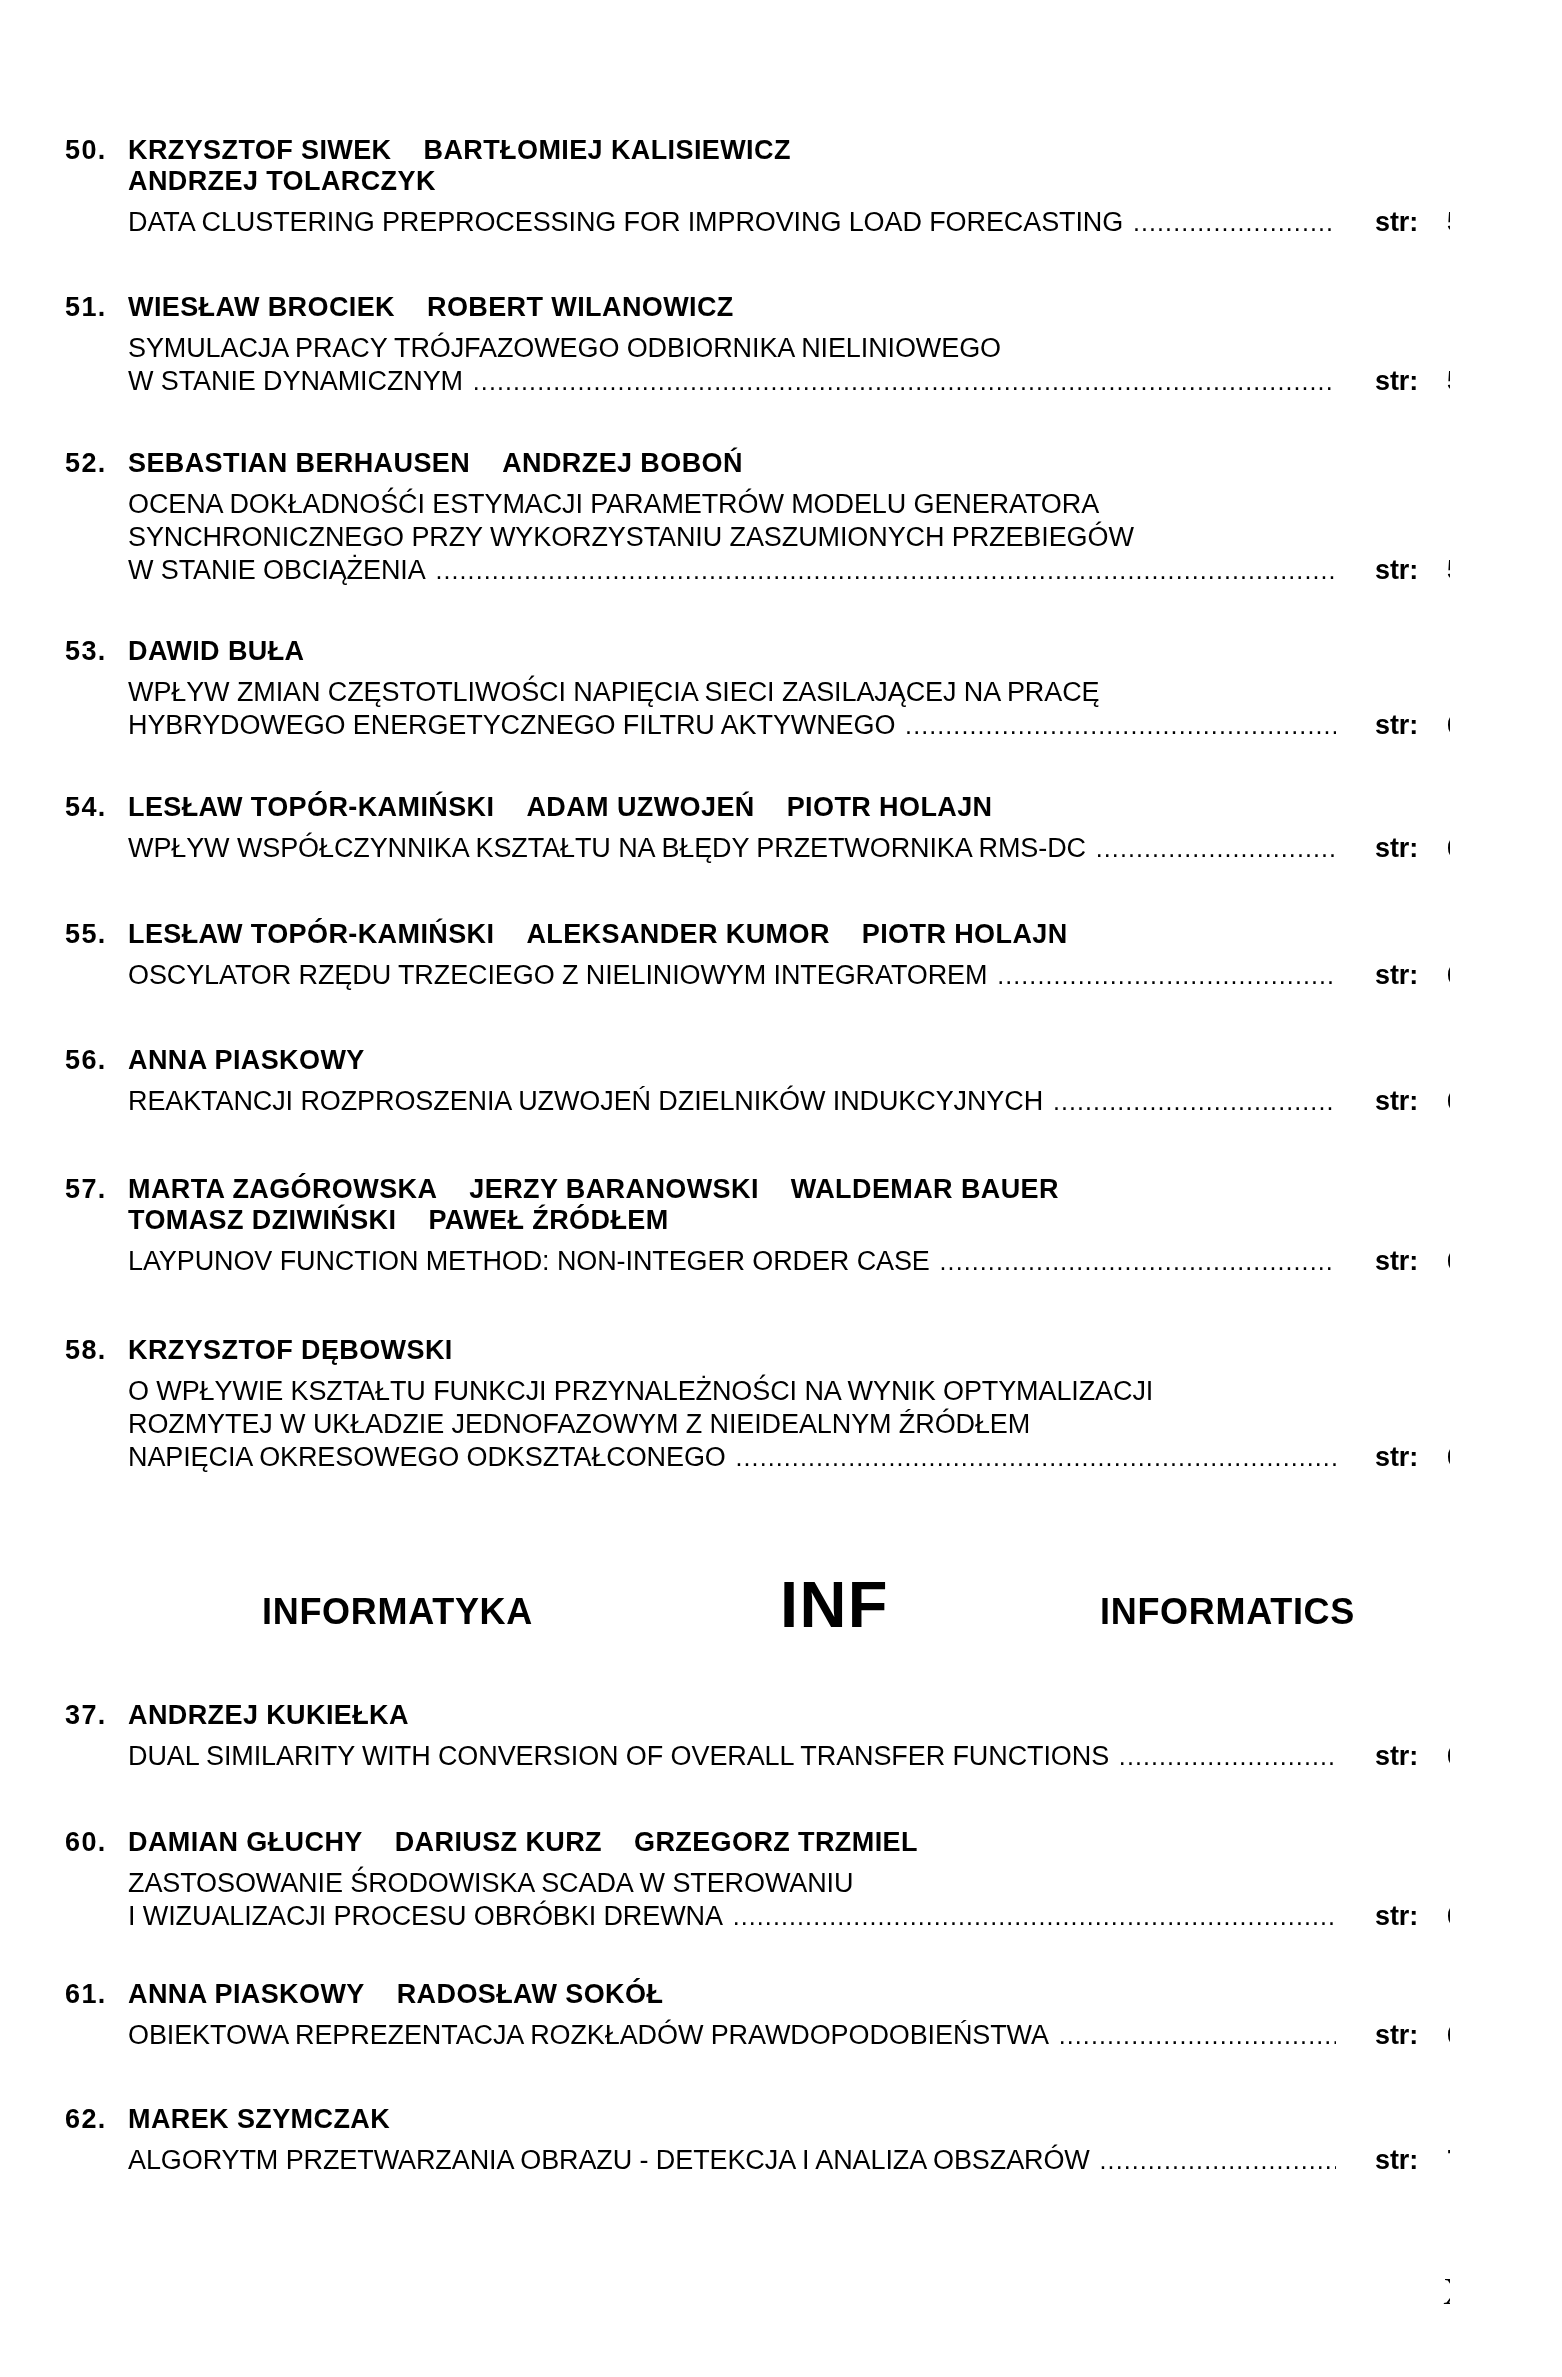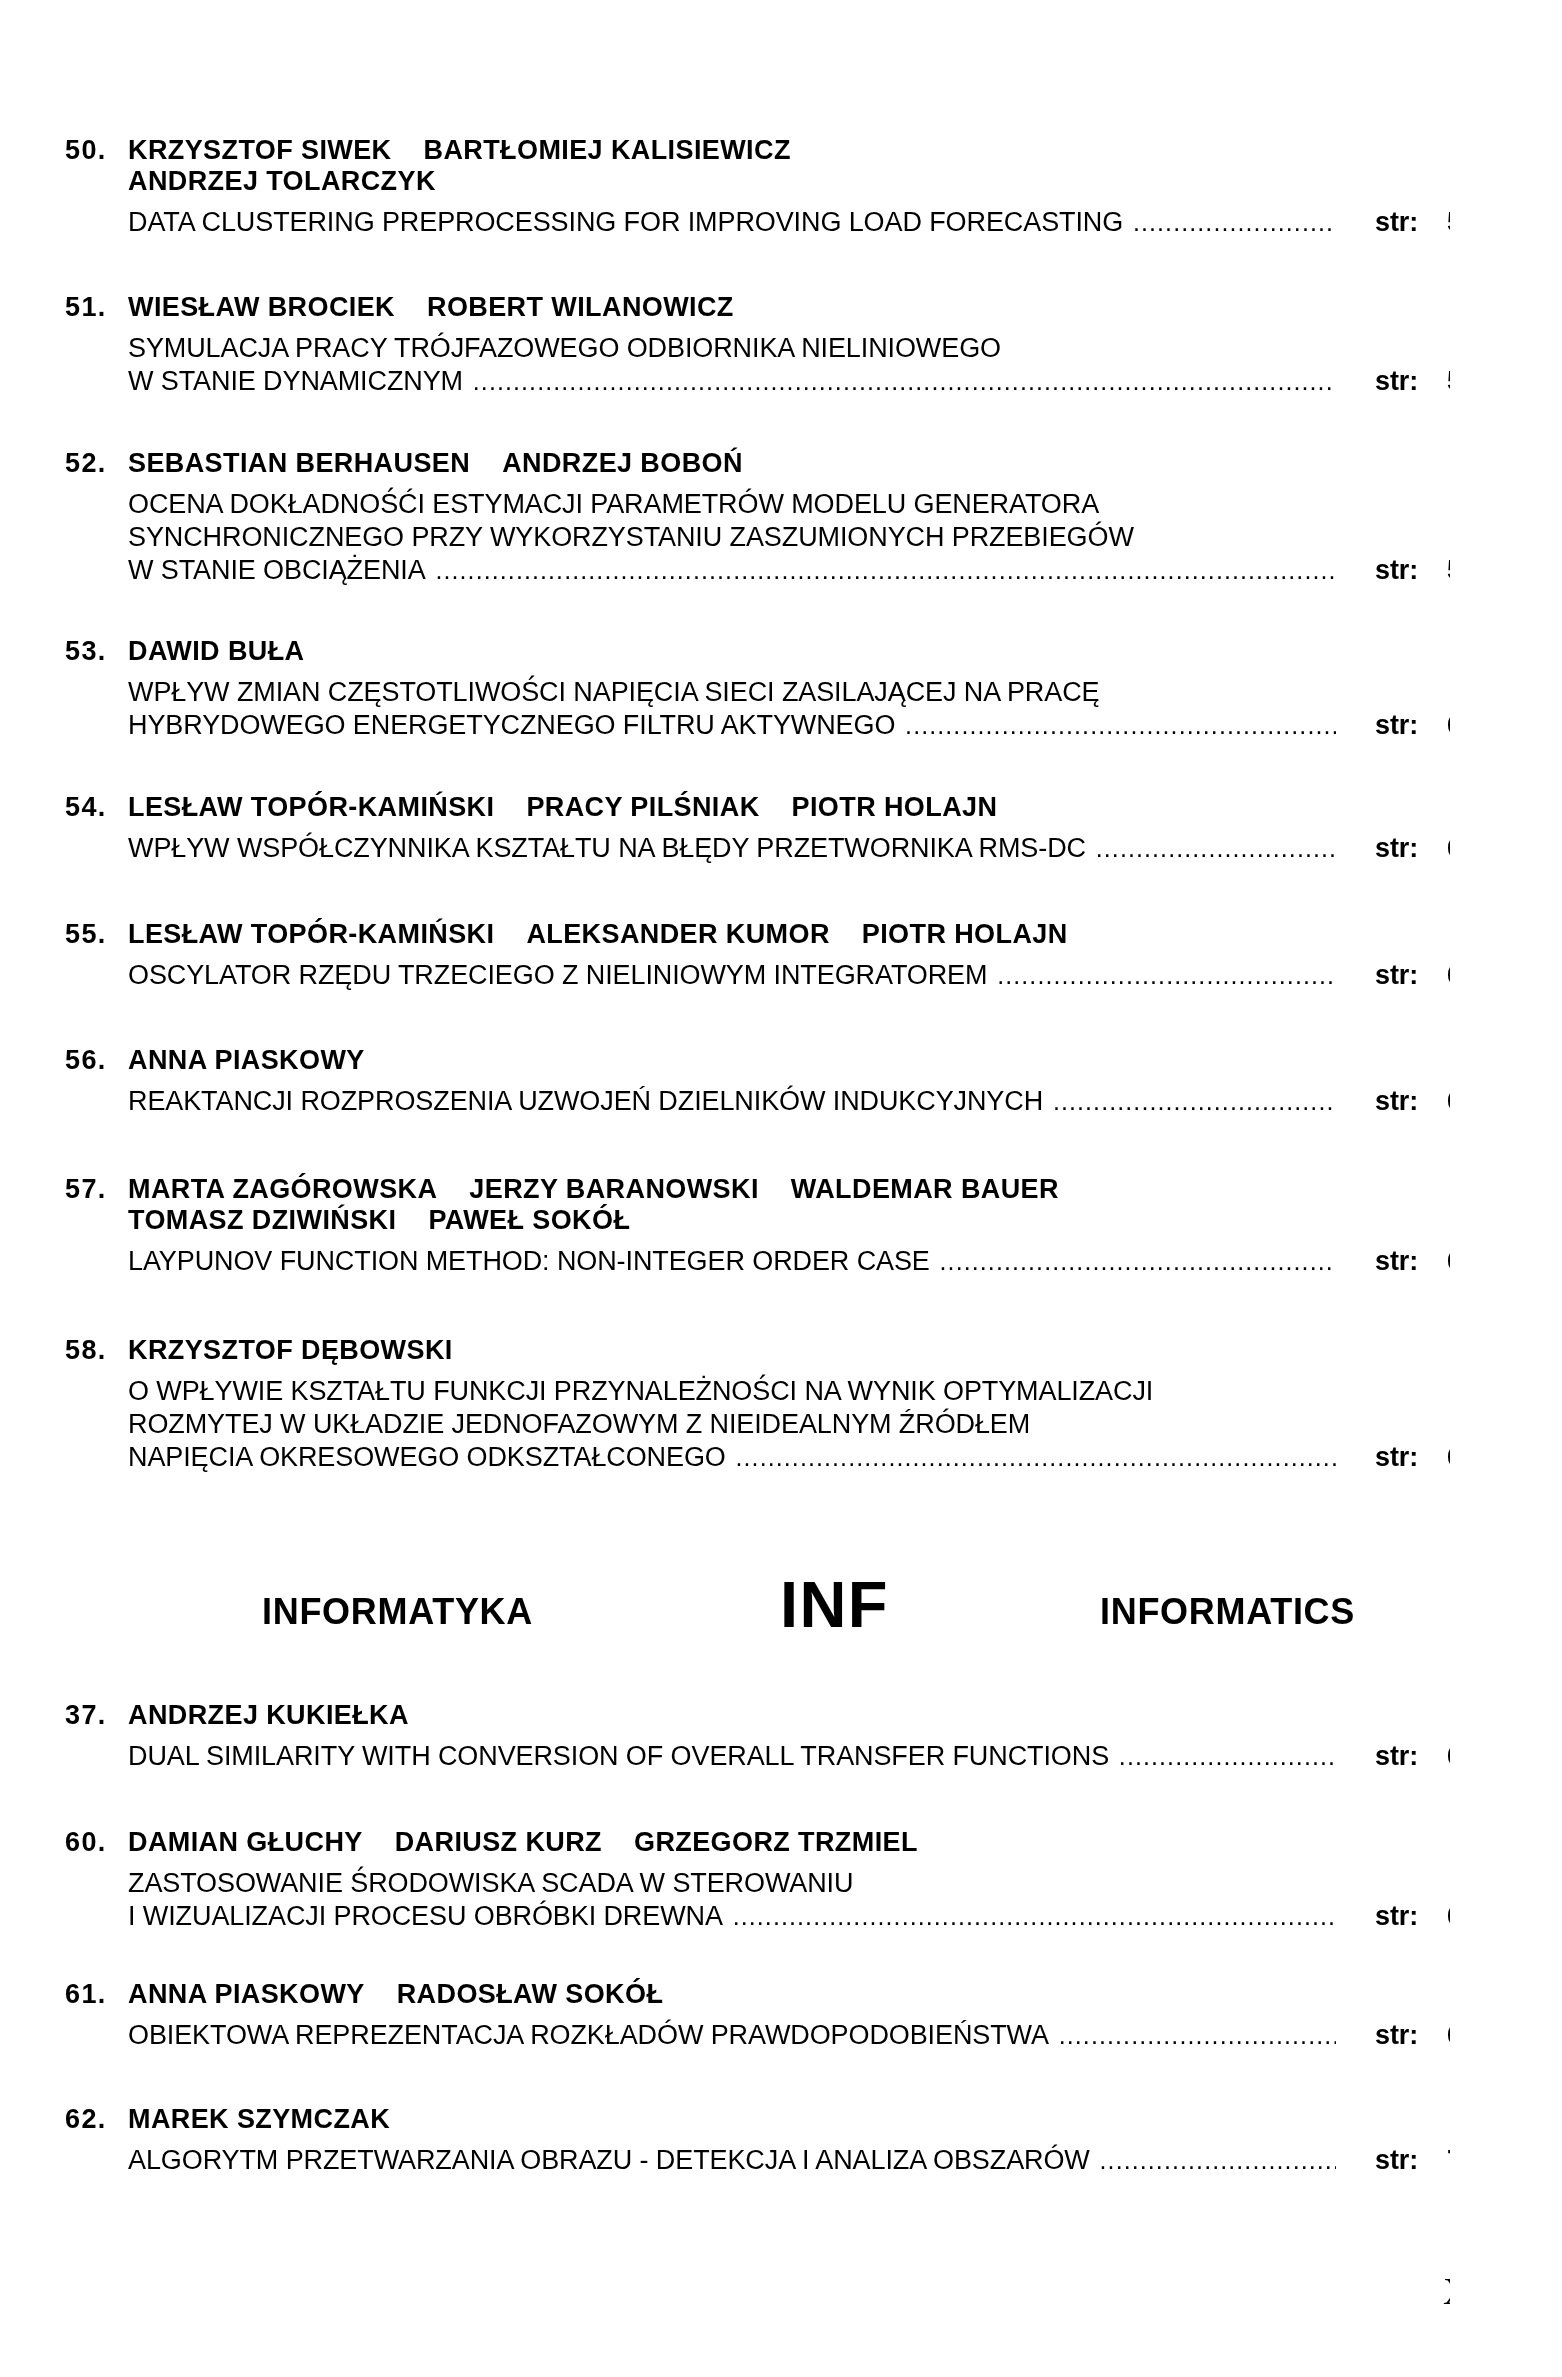--- a/index.html
+++ b/index.html
@@ -119,21 +119,21 @@
               <span class="pgnum">60</span>
             </div>
           </div>
     </div>
   </div>
 
   <div class="entry" style="top: 792px;">
     <div class="num">54.</div>
     <div class="body">
       <div class="authors">
-            <div class="aline"><span class="aname">LESŁAW TOPÓR-KAMIŃSKI</span><span class="aname">PRACY PILŚNIAK</span><span class="aname">PIOTR HOLAJN</span></div>
+            <div class="aline"><span class="aname">LESŁAW TOPÓR-KAMIŃSKI</span><span class="aname">ADAM UZWOJEŃ</span><span class="aname">PIOTR HOLAJN</span></div>
           </div>
       <div class="titleblock">
             <div class="tline last">
               <span class="ttext">WPŁYW WSPÓŁCZYNNIKA KSZTAŁTU NA BŁĘDY PRZETWORNIKA RMS-DC</span>
               <span class="dots">..........................................................................................................................................................................</span>
               <span class="strlabel">str:</span>
               <span class="pgnum">61</span>
             </div>
           </div>
     </div>
@@ -171,21 +171,21 @@
             </div>
           </div>
     </div>
   </div>
 
   <div class="entry" style="top: 1174px;">
     <div class="num">57.</div>
     <div class="body">
       <div class="authors">
             <div class="aline"><span class="aname">MARTA ZAGÓROWSKA</span><span class="aname">JERZY BARANOWSKI</span><span class="aname">WALDEMAR BAUER</span></div>
-            <div class="aline"><span class="aname">TOMASZ DZIWIŃSKI</span><span class="aname">PAWEŁ SOKÓŁ</span></div>
+            <div class="aline"><span class="aname">TOMASZ DZIWIŃSKI</span><span class="aname">PAWEŁ ŹRÓDŁEM</span></div>
           </div>
       <div class="titleblock">
             <div class="tline last">
               <span class="ttext">LAYPUNOV FUNCTION METHOD: NON-INTEGER ORDER CASE</span>
               <span class="dots">..........................................................................................................................................................................</span>
               <span class="strlabel">str:</span>
               <span class="pgnum">64</span>
             </div>
           </div>
     </div>

